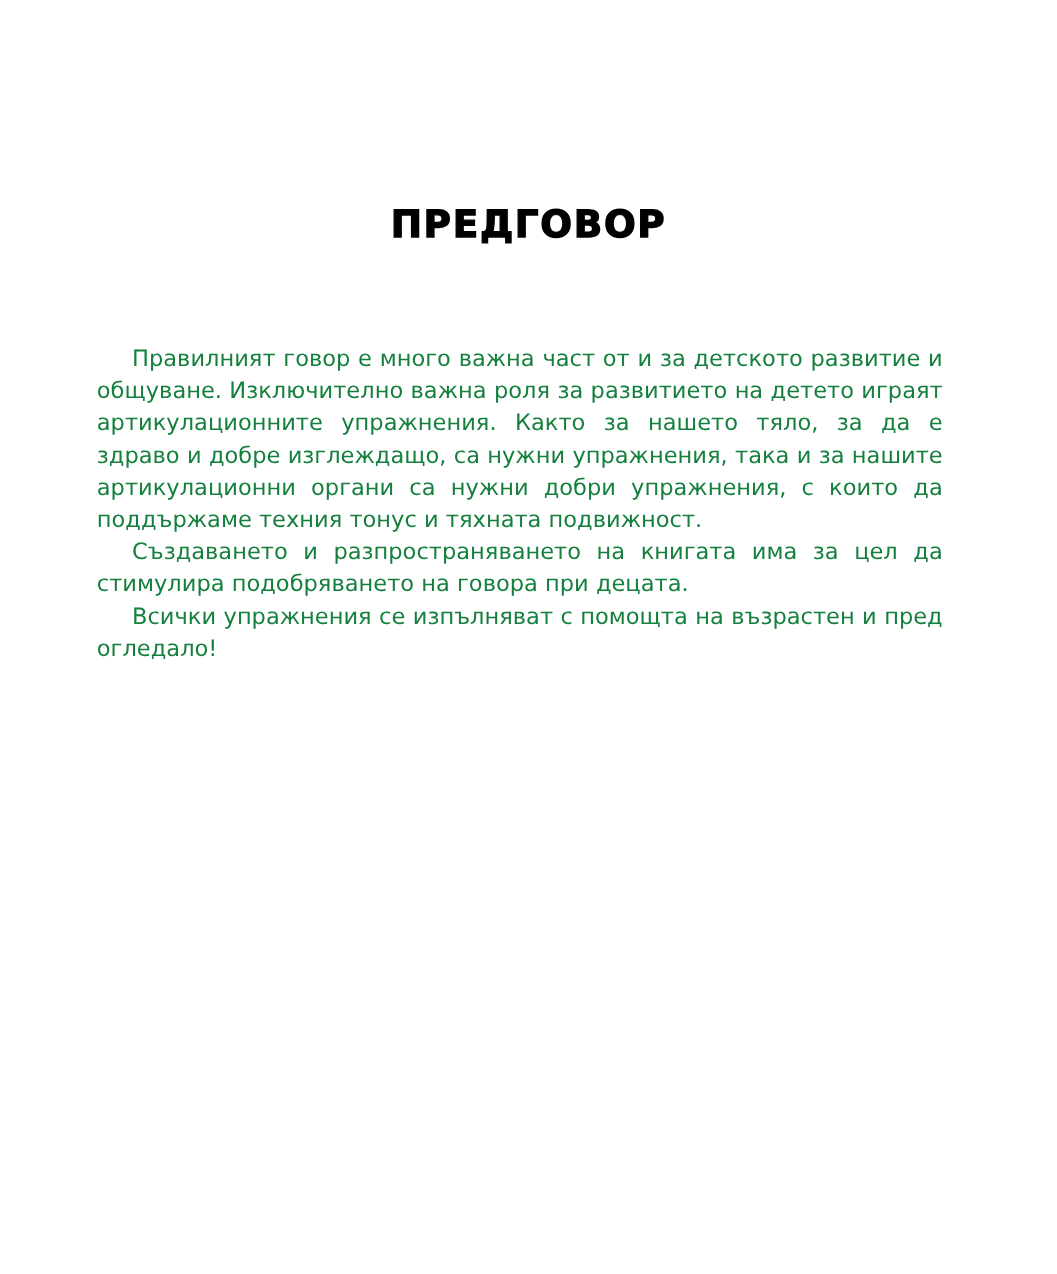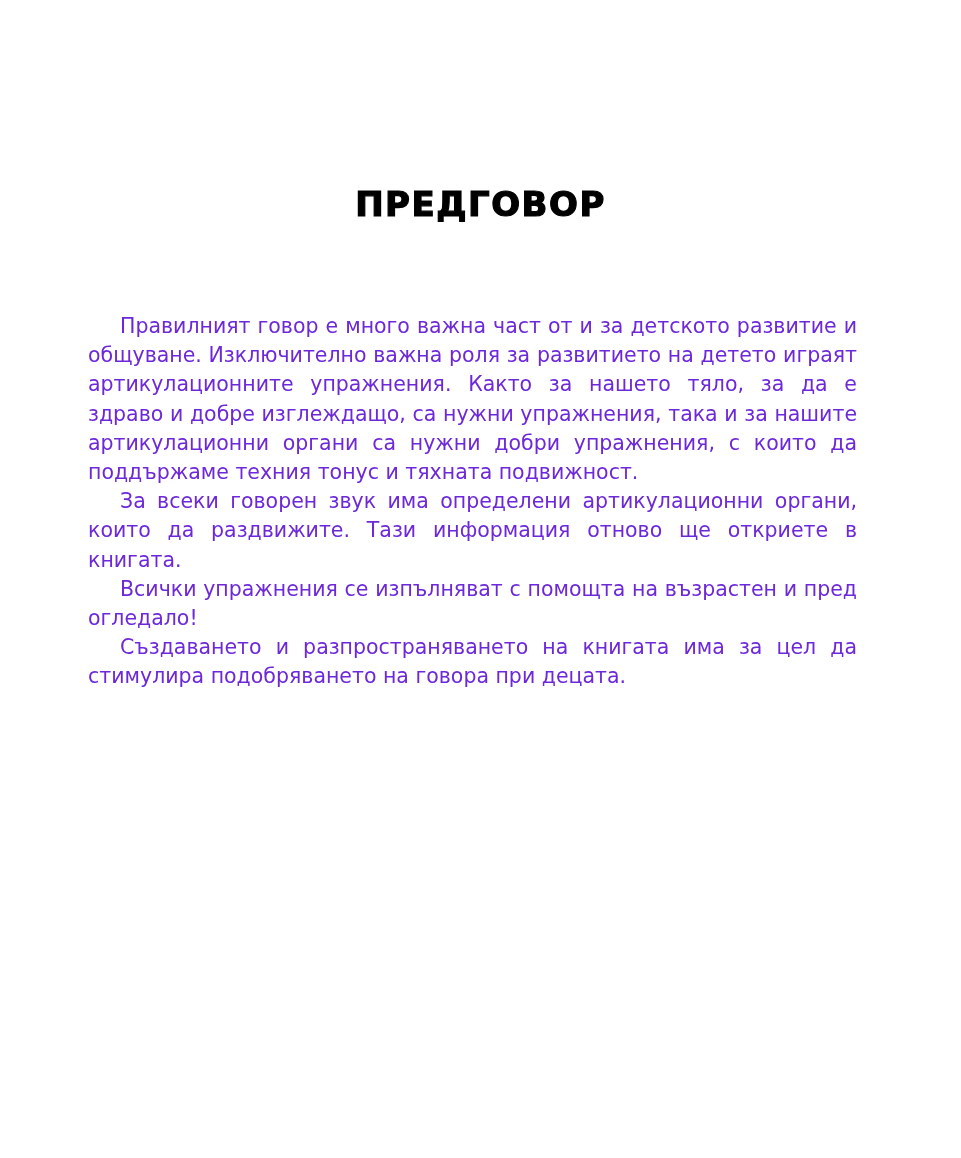--- a/index.html
+++ b/index.html
@@ -39,34 +39,33 @@
       -webkit-text-stroke: 1.2px #000;
     }
     .body-text {
       position: absolute;
       left: 88px;
       top: 312px;
       width: 769px;
       font-family: "DejaVu Sans", sans-serif;
       font-size: 20.5px;
       line-height: 29.2px;
-      color: #6d28d9;
+      color: #15803d;
     }
     .para {
       margin: 0;
       text-indent: 32px;
       text-align: justify;
       text-align-last: left;
     }
   </style>
 </head>
 <body>
 
 <div class="page">
   <h1 class="title">ПРЕДГОВОР</h1>
 
   <div class="body-text">
     <p class="para">Правилният говор е много важна част от и за детското развитие и общуване. Изключително важна роля за развитието на детето играят артикулационните упражнения. Както за нашето тяло, за да е здраво и добре изглеждащо, са нужни упражнения, така и за нашите артикулационни органи са нужни добри упражнения, с които да поддържаме техния тонус и тяхната подвижност.</p>
-    <p class="para">За всеки говорен звук има определени артикулационни органи, които да раздвижите. Тази информация отново ще откриете в книгата.</p>
+    <p class="para">Създаването и разпространяването на книгата има за цел да стимулира подобряването на говора при децата.</p>
     <p class="para">Всички упражнения се изпълняват с помощта на възрастен и пред огледало!</p>
-    <p class="para">Създаването и разпространяването на книгата има за цел да стимулира подобряването на говора при децата.</p>
   </div>
 </div>
 
 </body></html>

